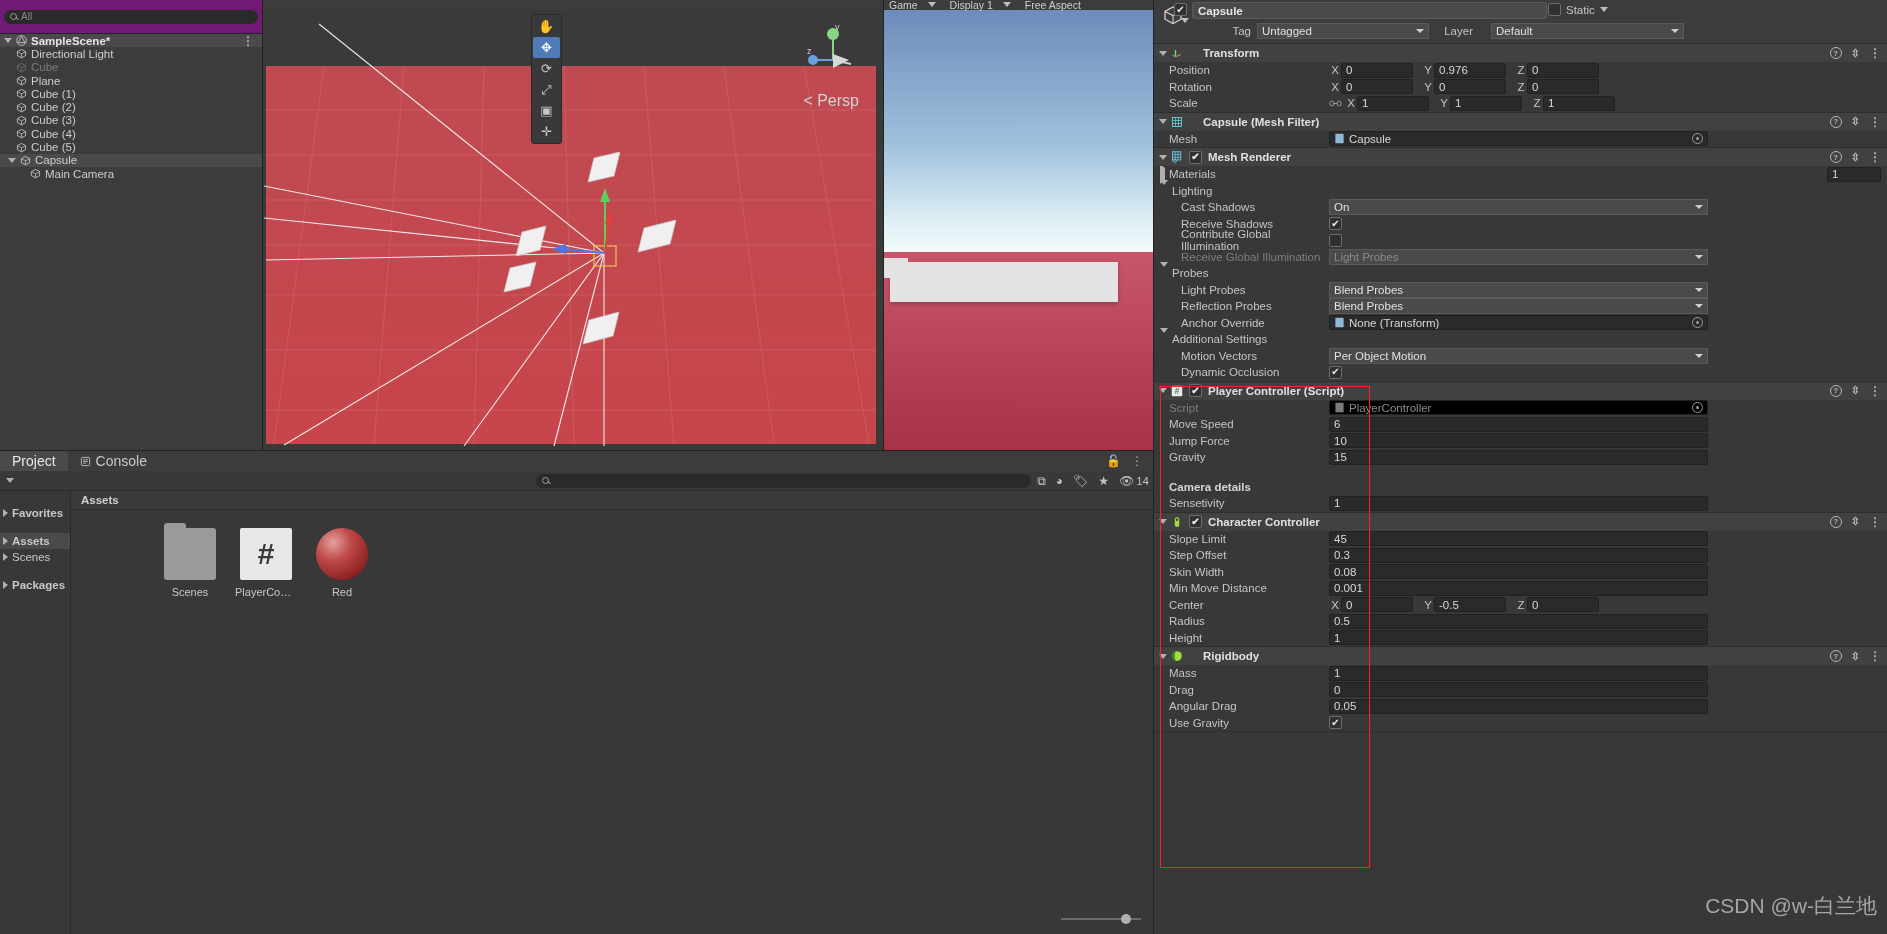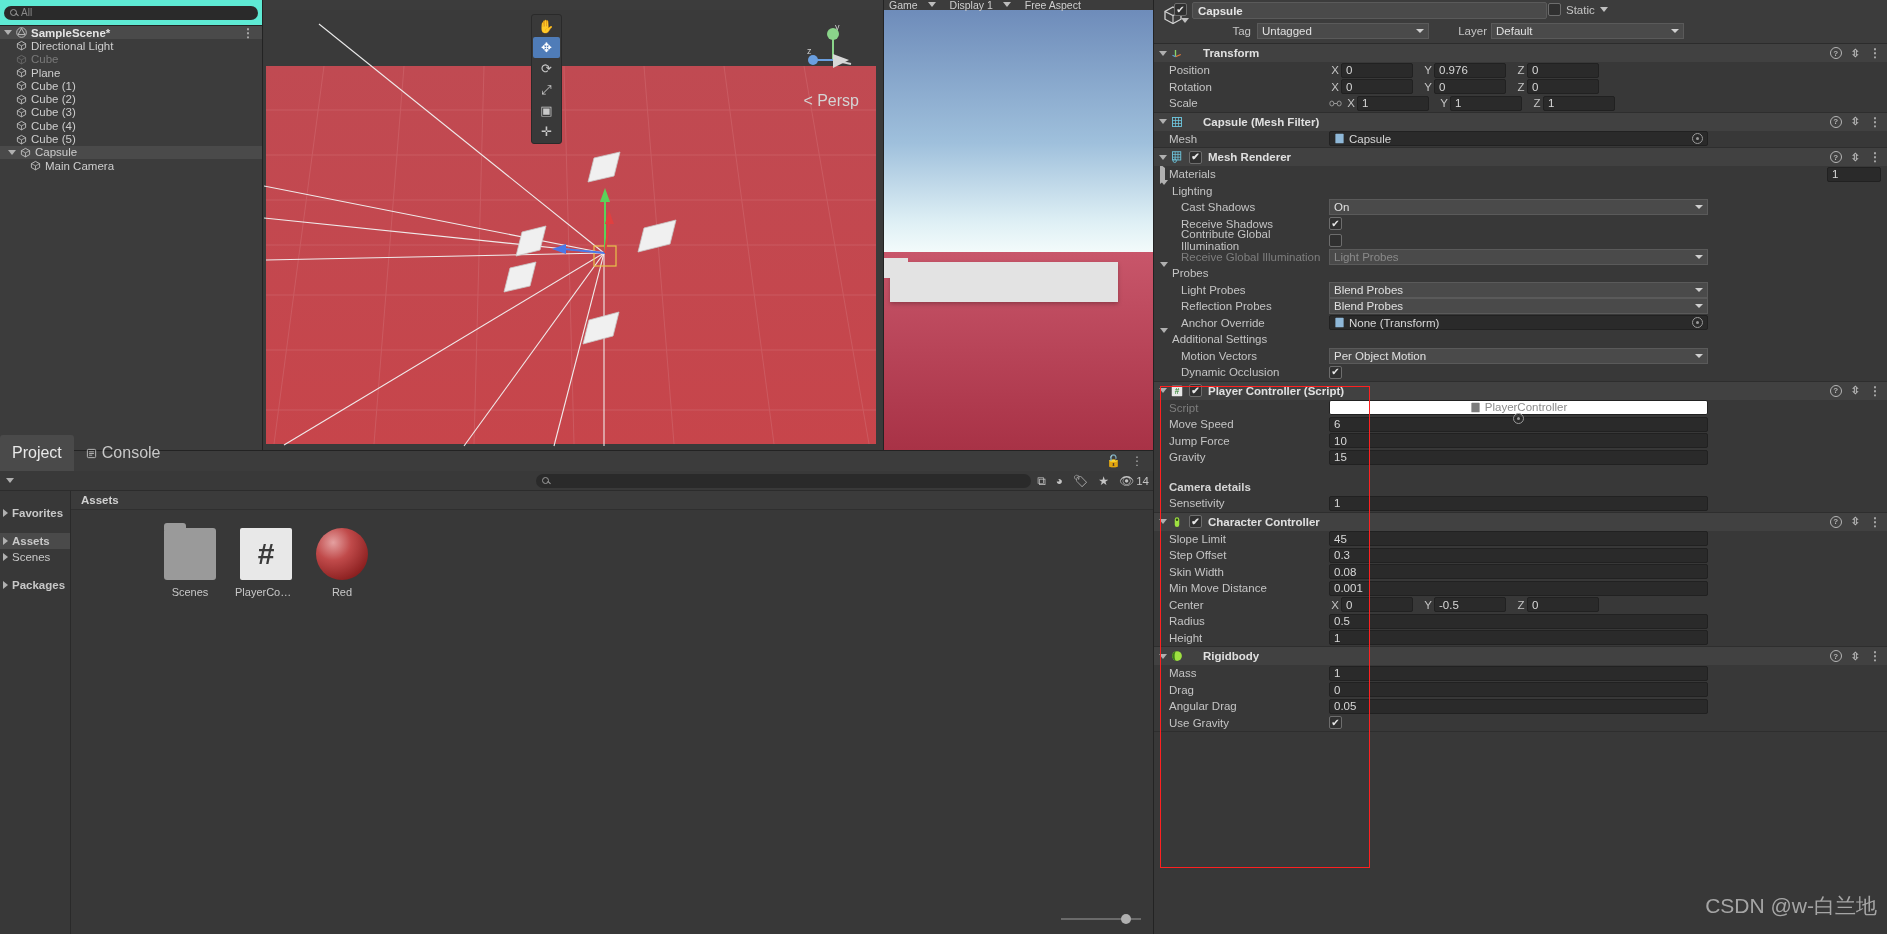--- a/index.html
+++ b/index.html
@@ -15,21 +15,21 @@
 
   
   .abs { position: absolute; }
   .row { display: flex; align-items: center; }
   .tri { width: 0; height: 0; border-left: 4px solid transparent; border-right: 4px solid transparent; border-top: 5px solid #b0b0b0; margin-right: 4px; }
   .tri-right { width: 0; height: 0; border-top: 4px solid transparent; border-bottom: 4px solid transparent; border-left: 5px solid #b0b0b0; margin-right: 4px; }
   .ellipsis { overflow: hidden; white-space: nowrap; text-overflow: ellipsis; }
 
   
   #hierarchy { left: 0; top: 0; width: 263px; height: 450px; background: #3c3c3c; border-right: 1px solid #232323; }
-  #hier-search { height: 26px; background: #5eead4; display: flex; align-items: center; padding: 0 4px; border-bottom: 1px solid #232323;}
+  #hier-search { height: 34px; background: #701a75; display: flex; align-items: center; padding: 0 4px; border-bottom: 1px solid #232323;}
   .search-pill { flex:1; height: 14px; background: #2a2a2a; border-radius: 7px; display:flex; align-items:center; padding: 0 6px; color:#8a8a8a; font-size: 10px;}
   .mag { width: 7px; height: 7px; border: 1.3px solid #9a9a9a; border-radius: 50%; position: relative; margin-right: 4px; flex: none;}
   .mag:after { content:''; position:absolute; width:4px; height:1.3px; background:#9a9a9a; transform: rotate(45deg); right:-3px; bottom:0px;}
   .hrow { height: 13.3px; display: flex; align-items: center; font-size: 11.5px; padding-left: 4px; color: #cdcdcd; }
   .hrow.scene { background: #4a4a4a; font-weight: bold; color:#e4e4e4; }
   .hrow.sel { background: #4a4a4a; }
   .hrow.dim { color: #7a7a7a; }
   .cube-ico { width: 11px; height: 11px; margin-right: 4px; flex: none; }
   .kebab { color: #b5b5b5; font-size: 12px; letter-spacing: 0; line-height: 8px; }
 
@@ -49,21 +49,21 @@
   .sky { position:absolute; left:0; top:0; width:100%; height:55%; background: linear-gradient(180deg,#6e8cba 0%, #9fc0dc 55%, #dff0f5 88%, #f3fbfb 100%); }
   .groundg { position:absolute; left:0; top:55%; width:100%; height:45%; background: linear-gradient(180deg,#c8566a 0%, #a83246 100%); }
   .gbox { position:absolute; background: #e3e3e3; }
 
   
   .topstrip { position:absolute; top:0; height:10px; background:#3c3c3c;}
 
   
   #project { left: 0; top: 450px; width: 1153px; height: 484px; background: #383838; border-top:1px solid #232323;}
   #proj-tabs { height: 20px; background: #3c3c3c; display:flex; align-items:flex-end; }
-  .ptab { height: 36px; padding: 0 12px; display:flex; align-items:center; font-size: 16px; color:#c8c8c8; }
+  .ptab { height: 20px; padding: 0 12px; display:flex; align-items:center; font-size: 14px; color:#c8c8c8; }
   .ptab.active { background: #4a4a4a; color:#e8e8e8; border-top-left-radius:3px; border-top-right-radius:3px;}
   #proj-toolbar { height: 20px; background: #393939; display:flex; align-items:center; padding: 0 4px; border-bottom: 1px solid #2c2c2c;}
   #proj-body { display:flex; height: 444px; }
   #proj-tree { width: 71px; background: #383838; border-right: 1px solid #2a2a2a; padding-top: 2px; }
   .ptrow { height: 16px; display:flex; align-items:center; font-size:11.5px; padding-left: 3px; color:#c8c8c8;}
   .ptrow.hdr { font-weight: bold; margin-top: 12px; }
   .ptrow.sel { background: #4a4a4a; }
   #proj-content { flex: 1; position: relative; background:#383838; }
   #proj-crumb { height: 19px; background: #3b3b3b; display:flex; align-items:center; padding-left: 10px; font-size:11.5px; font-weight:bold; color:#d0d0d0; border-bottom:1px solid #2f2f2f;}
   #asset-grid { display:flex; gap: 14px; padding: 18px 0 0 88px; }
@@ -95,21 +95,21 @@
   .comp { border-bottom: 1px solid #2e2e2e; }
   .comp-hdr { height: 18px; background: #414141; display:flex; align-items:center; padding-left: 5px; font-size: 11.5px; font-weight: bold; color:#e0e0e0; position:relative;}
   .comp-hdr .icons { position:absolute; right: 6px; display:flex; align-items:center; gap: 9px; color:#b5b5b5; font-size: 11px;}
   .help-ico { width:12px;height:12px;border-radius:50%;border:1.3px solid #b5b5b5;display:flex;align-items:center;justify-content:center;font-size:8px;font-weight:bold;}
   .prop { height: 16.5px; display:flex; align-items:center; font-size: 11.5px; }
   .prop .pl { width: 175px; padding-left: 15px; color:#c4c4c4; }
   .prop .pl.ind2 { padding-left: 27px; }
   .prop .pl.dim { color: #7e7e7e; }
   .prop .pl.bold { font-weight: bold; color:#d5d5d5;}
   .field { height: 15px; background: #2a2a2a; border: 1px solid #212121; border-radius:2px; color:#d8d8d8; font-size:11.5px; display:flex; align-items:center; padding: 0 4px;}
-  .field.dim { color:#8a8a8a; background:#ffffff;flex-direction:column; }
+  .field.dim { color:#8a8a8a; background:#000000; }
   .f-wide { width: 379px; }
   .vec { display:flex; align-items:center; gap: 0; }
   .vec .ax { width: 12px; text-align:center; color:#c4c4c4; font-size:11.5px;}
   .vec .field { width: 72px; margin-right: 9px;}
   .objfield { display:flex; align-items:center; justify-content:space-between; }
   .objfield .ico { width:11px;height:11px;margin-right:4px;flex:none;}
   .target-ico { width: 11px; height:11px; border:1.3px solid #9a9a9a; border-radius:50%; position:relative; flex:none;}
   .target-ico:after{content:'';position:absolute;left:3px;top:3px;width:3px;height:3px;border-radius:50%;background:#9a9a9a;}
   .link-ico { width:13px; height:9px; margin-right: 3px; }
   #redrect { position:absolute; border: 1.5px solid #ff2020; pointer-events:none; }
@@ -431,21 +431,21 @@
         <div class="chk off"></div>
         <span>Static</span>
         <span class="tri" style="border-top-color:#c0c0c0;"></span>
       </div>
       <div class="tag-row">
         <span class="lblmini" style="width:62px; text-align:right; padding-right:6px;margin-left:41px;">Tag</span>
         <div class="dropdown" style="width:172px;">
           <span>Untagged</span>
           <span class="caret"></span>
         </div>
-        <span class="lblmini" style="width:62px; text-align:right; padding-right:4px;">Layer</span>
+        <span class="lblmini" style="width:62px; text-align:right; padding-right:18px;">Layer</span>
         <div class="dropdown" style="width:193px;">
           <span>Default</span>
           <span class="caret"></span>
         </div>
       </div>
     </div>
 
     <div id="comp-list">
         <div class="comp">
           <div class="comp-hdr">

